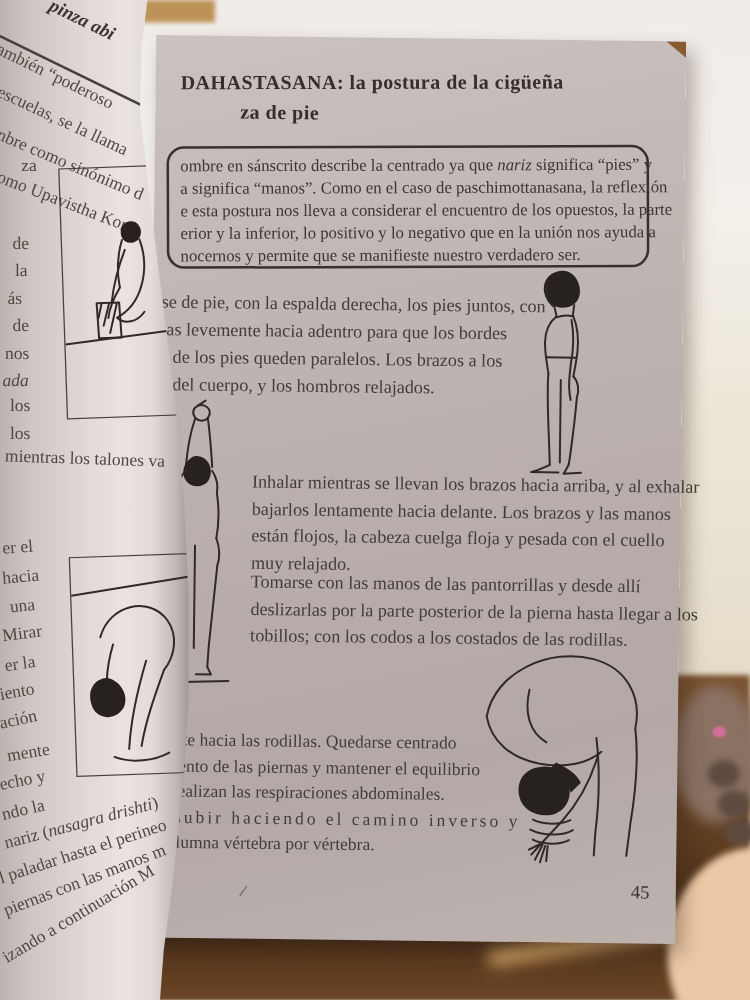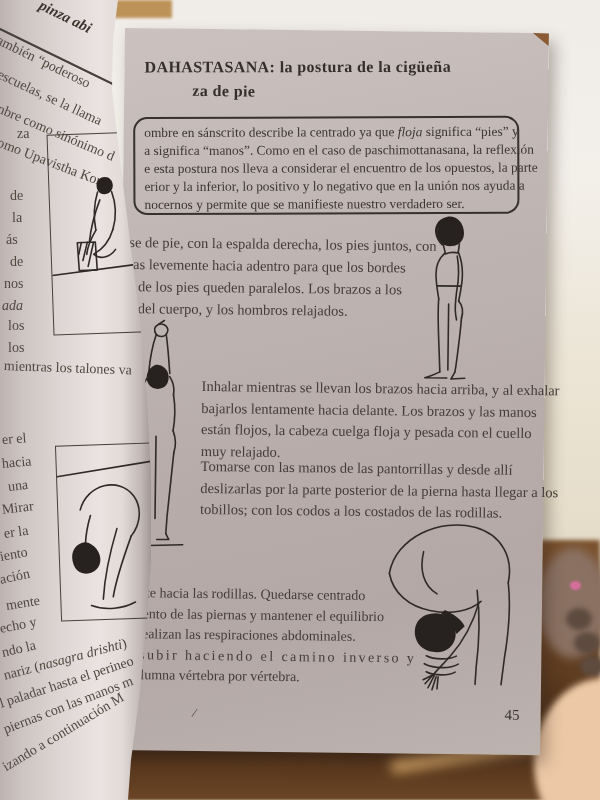--- a/index.html
+++ b/index.html
@@ -76,21 +76,21 @@
   <div class="abs toe toe3"></div>
   <div class="abs knee"></div>
 
   <div class="abs right-page">
     <div class="corner-fold"></div>
 
     <div class="title l1">DAHASTASANA: la postura de la cigüeña</div>
     <div class="title l2">za de pie</div>
 
     <div class="intro-box">
-      <div class="ib-line"><span>ombre en sánscrito describe la centrado ya que </span><i>floja</i><span> significa “pies” y</span></div>
+      <div class="ib-line"><span>ombre en sánscrito describe la centrado ya que </span><i>nariz</i><span> significa “pies” y</span></div>
       <div class="ib-line">a significa “manos”. Como en el caso de paschimottanasana, la reflexión</div>
       <div class="ib-line">e esta postura nos lleva a considerar el encuentro de los opuestos, la parte</div>
       <div class="ib-line">erior y la inferior, lo positivo y lo negativo que en la unión nos ayuda a</div>
       <div class="ib-line">nocernos y permite que se manifieste nuestro verdadero ser.</div>
     </div>
 
     <div class="para para1">
       <div class="line">se de pie, con la espalda derecha, los pies juntos, con</div>
       <div class="line">tas levemente hacia adentro para que los bordes</div>
       <div class="line">s de los pies queden paralelos. Los brazos a los</div>

